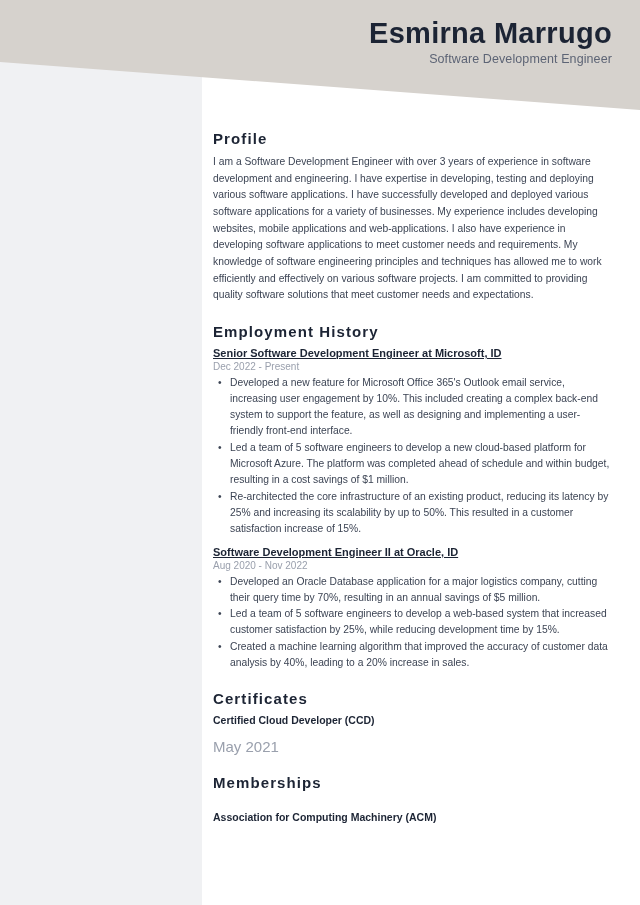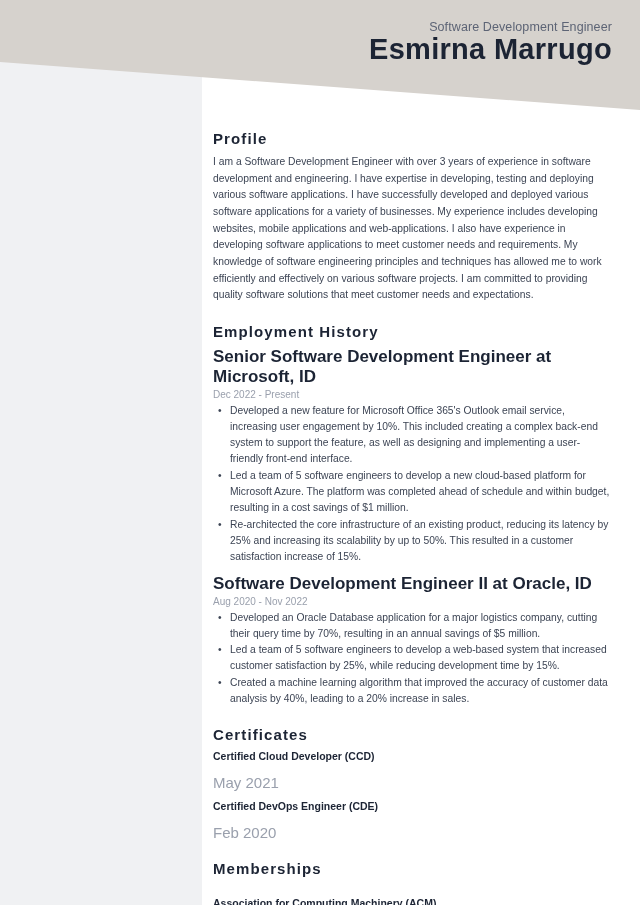--- a/index.html
+++ b/index.html
@@ -171,24 +171,25 @@
     margin: 0 0 7px 0;
   }
   .main-section { margin-bottom: 19px; }
   .profile-text {
     font-size: 10.3px;
     line-height: 1.62;
     color: #3c4454;
     text-align: left;
   }
   .job-title-line {
-    font-size: 17px;
+    font-size: 11px;
     font-weight: bold;
     color: #1c2434;
     margin-top: 2px;
+    text-decoration: underline;
   }
   .job-date {
     font-size: 10px;
     color: #9aa0ad;
     margin: 2px 0 3px 0;
   }
   ul.bullets {
     margin: 0 0 9px 0;
     padding-left: 17px;
     list-style: none;
@@ -228,22 +229,22 @@
 </style>
 </head>
 <body>
 
 <div id="resume-page">
 
   <div id="sidebar"></div>
 
   <div id="header-banner"></div>
   <div id="header-text">
+    <div id="name-title">Esmirna Marrugo</div>
     <div id="job-title">Software Development Engineer</div>
-    <div id="name-title">Esmirna Marrugo</div>
   </div>
 
   <div id="contact-list">
     <div class="contact-row">
       <span class="contact-icon">
         <svg width="11" height="11" viewBox="0 0 16 16" fill="currentColor">
             <path d="M1 3h14v10H1z" fill="none"></path>
             <path d="M1.5 3h13c.3 0 .5.2.5.5v9c0 .3-.2.5-.5.5h-13c-.3 0-.5-.2-.5-.5v-9c0-.3.2-.5.5-.5zm.9 1L8 8.3 13.6 4H2.4zM14 5.1l-5.7 4.3a.5.5 0 01-.6 0L2 5.1V12h12V5.1z"></path>
           </svg>
       </span>
@@ -376,24 +377,20 @@
         </div>
     </div>
 
     <div class="main-section">
       <div class="main-heading">Certificates</div>
       <div id="certificates-list">
           <div class="cert-item">
             <div class="cert-name">Certified Cloud Developer (CCD)</div>
             <div class="cert-date">May 2021</div>
           </div>
-          <div class="cert-item">
-            <div class="cert-name">Certified DevOps Engineer (CDE)</div>
-            <div class="cert-date">Feb 2020</div>
-          </div>
         </div>
     </div>
 
     <div class="main-section">
       <div class="main-heading">Memberships</div>
       <div id="memberships-list">
           <div class="member-item">Association for Computing Machinery (ACM)</div>
         </div>
     </div>
 

